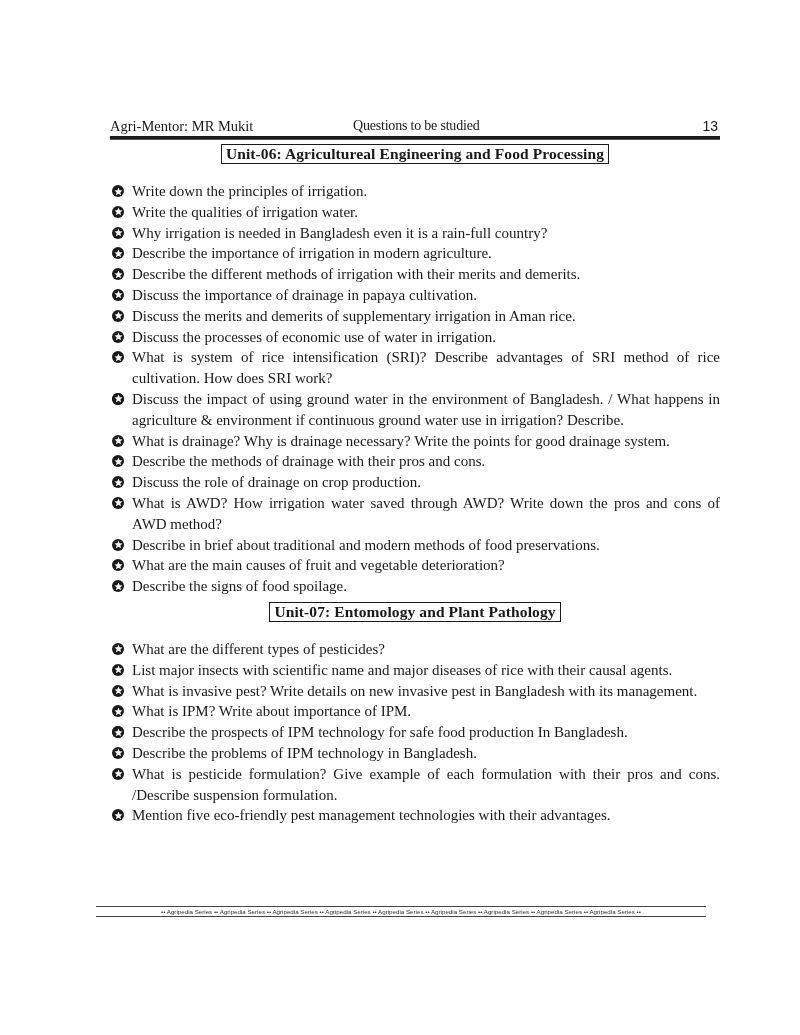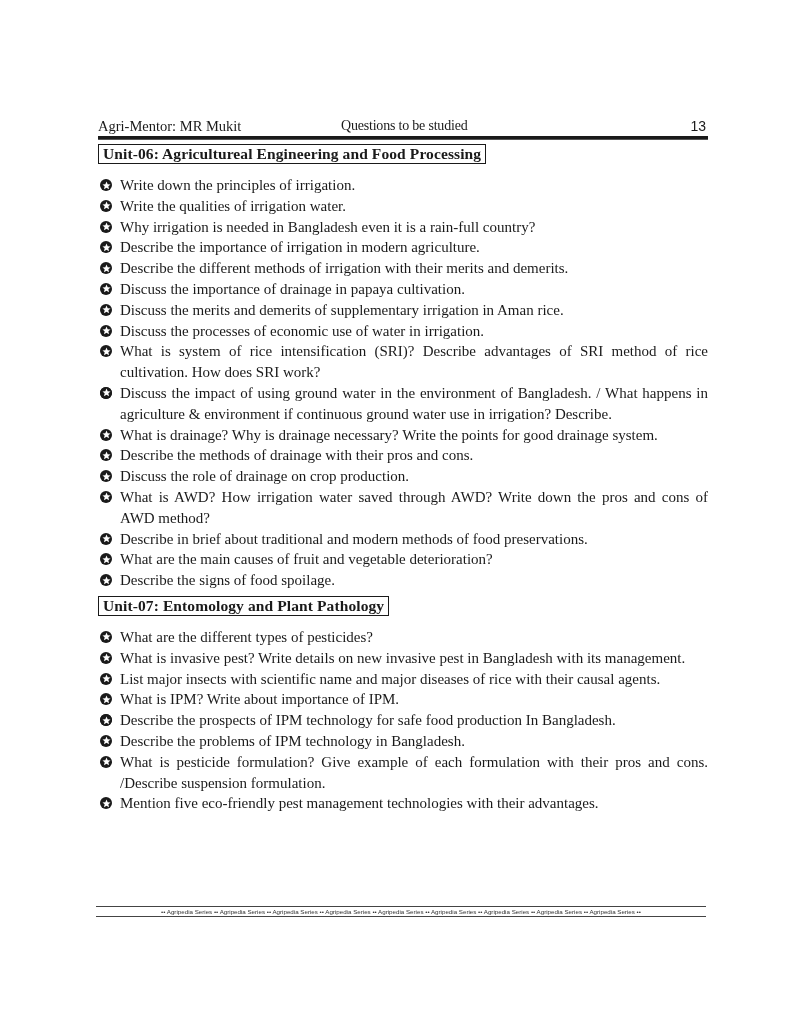--- a/index.html
+++ b/index.html
@@ -10,21 +10,21 @@
     body {
       width: 800px;
       height: 1035px;
       position: relative;
       overflow: hidden;
       font-family: "Liberation Serif", "DejaVu Serif", serif;
       color: #1a1a1a;
     }
     .page {
       position: absolute;
-      left: 98px;
+      left: 110px;
       top: 117px;
       width: 610px;
     }
     .running-header {
       position: relative;
       height: 18px;
       font-size: 14.5px;
       line-height: 18px;
     }
     .running-header .left {
@@ -47,22 +47,23 @@
       font-weight: normal;
       font-size: 14px;
     }
     .header-rule {
       margin-top: 1px;
       height: 3px;
       background: #1a1a1a;
       border-bottom: 1px solid #555;
     }
     .unit-title-wrap {
+      text-align: center;
       margin-top: 4px;
-      margin-bottom: 11px;
+      margin-bottom: 17px;
     }
     .unit-title {
       display: inline-block;
       border: 1.3px solid #1a1a1a;
       padding: 0 4px;
       font-size: 15.5px;
       line-height: 18px;
       font-weight: bold;
       letter-spacing: 0.1px;
     }
@@ -228,26 +229,26 @@
   <ul class="questions">
       <li><span class="bullet">
           <svg viewBox="0 0 24 24">
             <path fill="#ffffff" d="M12 1.5l3.1 7.1 7.7.6-5.9 5 1.8 7.5L12 17.7l-6.7 4 1.8-7.5-5.9-5 7.7-.6z"></path>
           </svg>
         </span><span>What are the different types of pesticides?</span></li>
       <li><span class="bullet">
           <svg viewBox="0 0 24 24">
             <path fill="#ffffff" d="M12 1.5l3.1 7.1 7.7.6-5.9 5 1.8 7.5L12 17.7l-6.7 4 1.8-7.5-5.9-5 7.7-.6z"></path>
           </svg>
+        </span><span>List major insects with scientific name and major diseases of rice with their causal agents.</span></li>
+      <li><span class="bullet">
+          <svg viewBox="0 0 24 24">
+            <path fill="#ffffff" d="M12 1.5l3.1 7.1 7.7.6-5.9 5 1.8 7.5L12 17.7l-6.7 4 1.8-7.5-5.9-5 7.7-.6z"></path>
+          </svg>
         </span><span>What is invasive pest? Write details on new invasive pest in Bangladesh with its management.</span></li>
-      <li><span class="bullet">
-          <svg viewBox="0 0 24 24">
-            <path fill="#ffffff" d="M12 1.5l3.1 7.1 7.7.6-5.9 5 1.8 7.5L12 17.7l-6.7 4 1.8-7.5-5.9-5 7.7-.6z"></path>
-          </svg>
-        </span><span>List major insects with scientific name and major diseases of rice with their causal agents.</span></li>
       <li><span class="bullet">
           <svg viewBox="0 0 24 24">
             <path fill="#ffffff" d="M12 1.5l3.1 7.1 7.7.6-5.9 5 1.8 7.5L12 17.7l-6.7 4 1.8-7.5-5.9-5 7.7-.6z"></path>
           </svg>
         </span><span>What is IPM? Write about importance of IPM.</span></li>
       <li><span class="bullet">
           <svg viewBox="0 0 24 24">
             <path fill="#ffffff" d="M12 1.5l3.1 7.1 7.7.6-5.9 5 1.8 7.5L12 17.7l-6.7 4 1.8-7.5-5.9-5 7.7-.6z"></path>
           </svg>
         </span></li>

